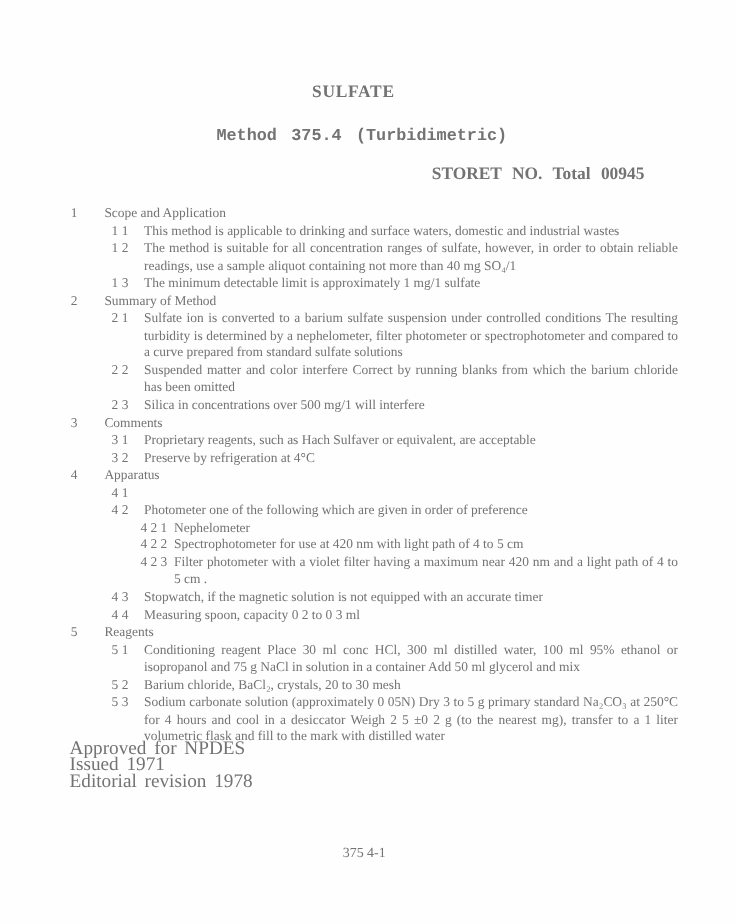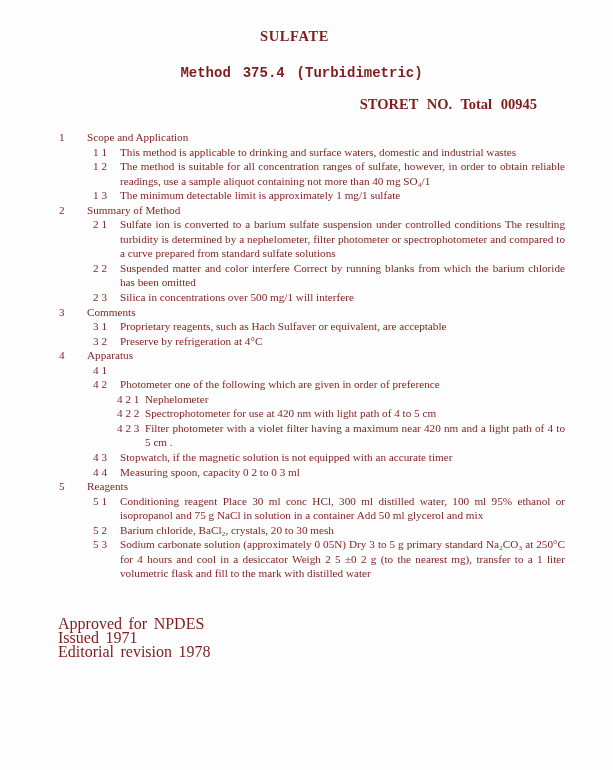--- a/index.html
+++ b/index.html
@@ -2,23 +2,23 @@
 <html><head>
 <meta charset="utf-8">
 <style>
   html, body { margin:0; padding:0; background:#ffffff; }
   .page {
     position: relative;
     width: 613px;
     height: 770px;
     background: #fefefe;
     box-sizing: border-box;
-    padding-top: 28px;
+    padding-top: 69px;
     font-family: "Liberation Serif", "DejaVu Serif", serif;
-    color: #7f1d1d;
+    color: #737373;
     overflow: hidden;
   }
   .doc-title {
     font-size: 14.5px;
     font-weight: bold;
     text-align: center;
     letter-spacing: 0.6px;
     line-height: 16px;
     padding-right: 24px;
   }
@@ -182,14 +182,15 @@
     </div>
 
   </div>
 
   <div class="footer">
     <div>Approved for NPDES</div>
     <div>Issued 1971</div>
     <div>Editorial revision 1978</div>
   </div>
 
+  <div class="page-num">375 4-1</div>
 
 </div>
 
 </body></html>

